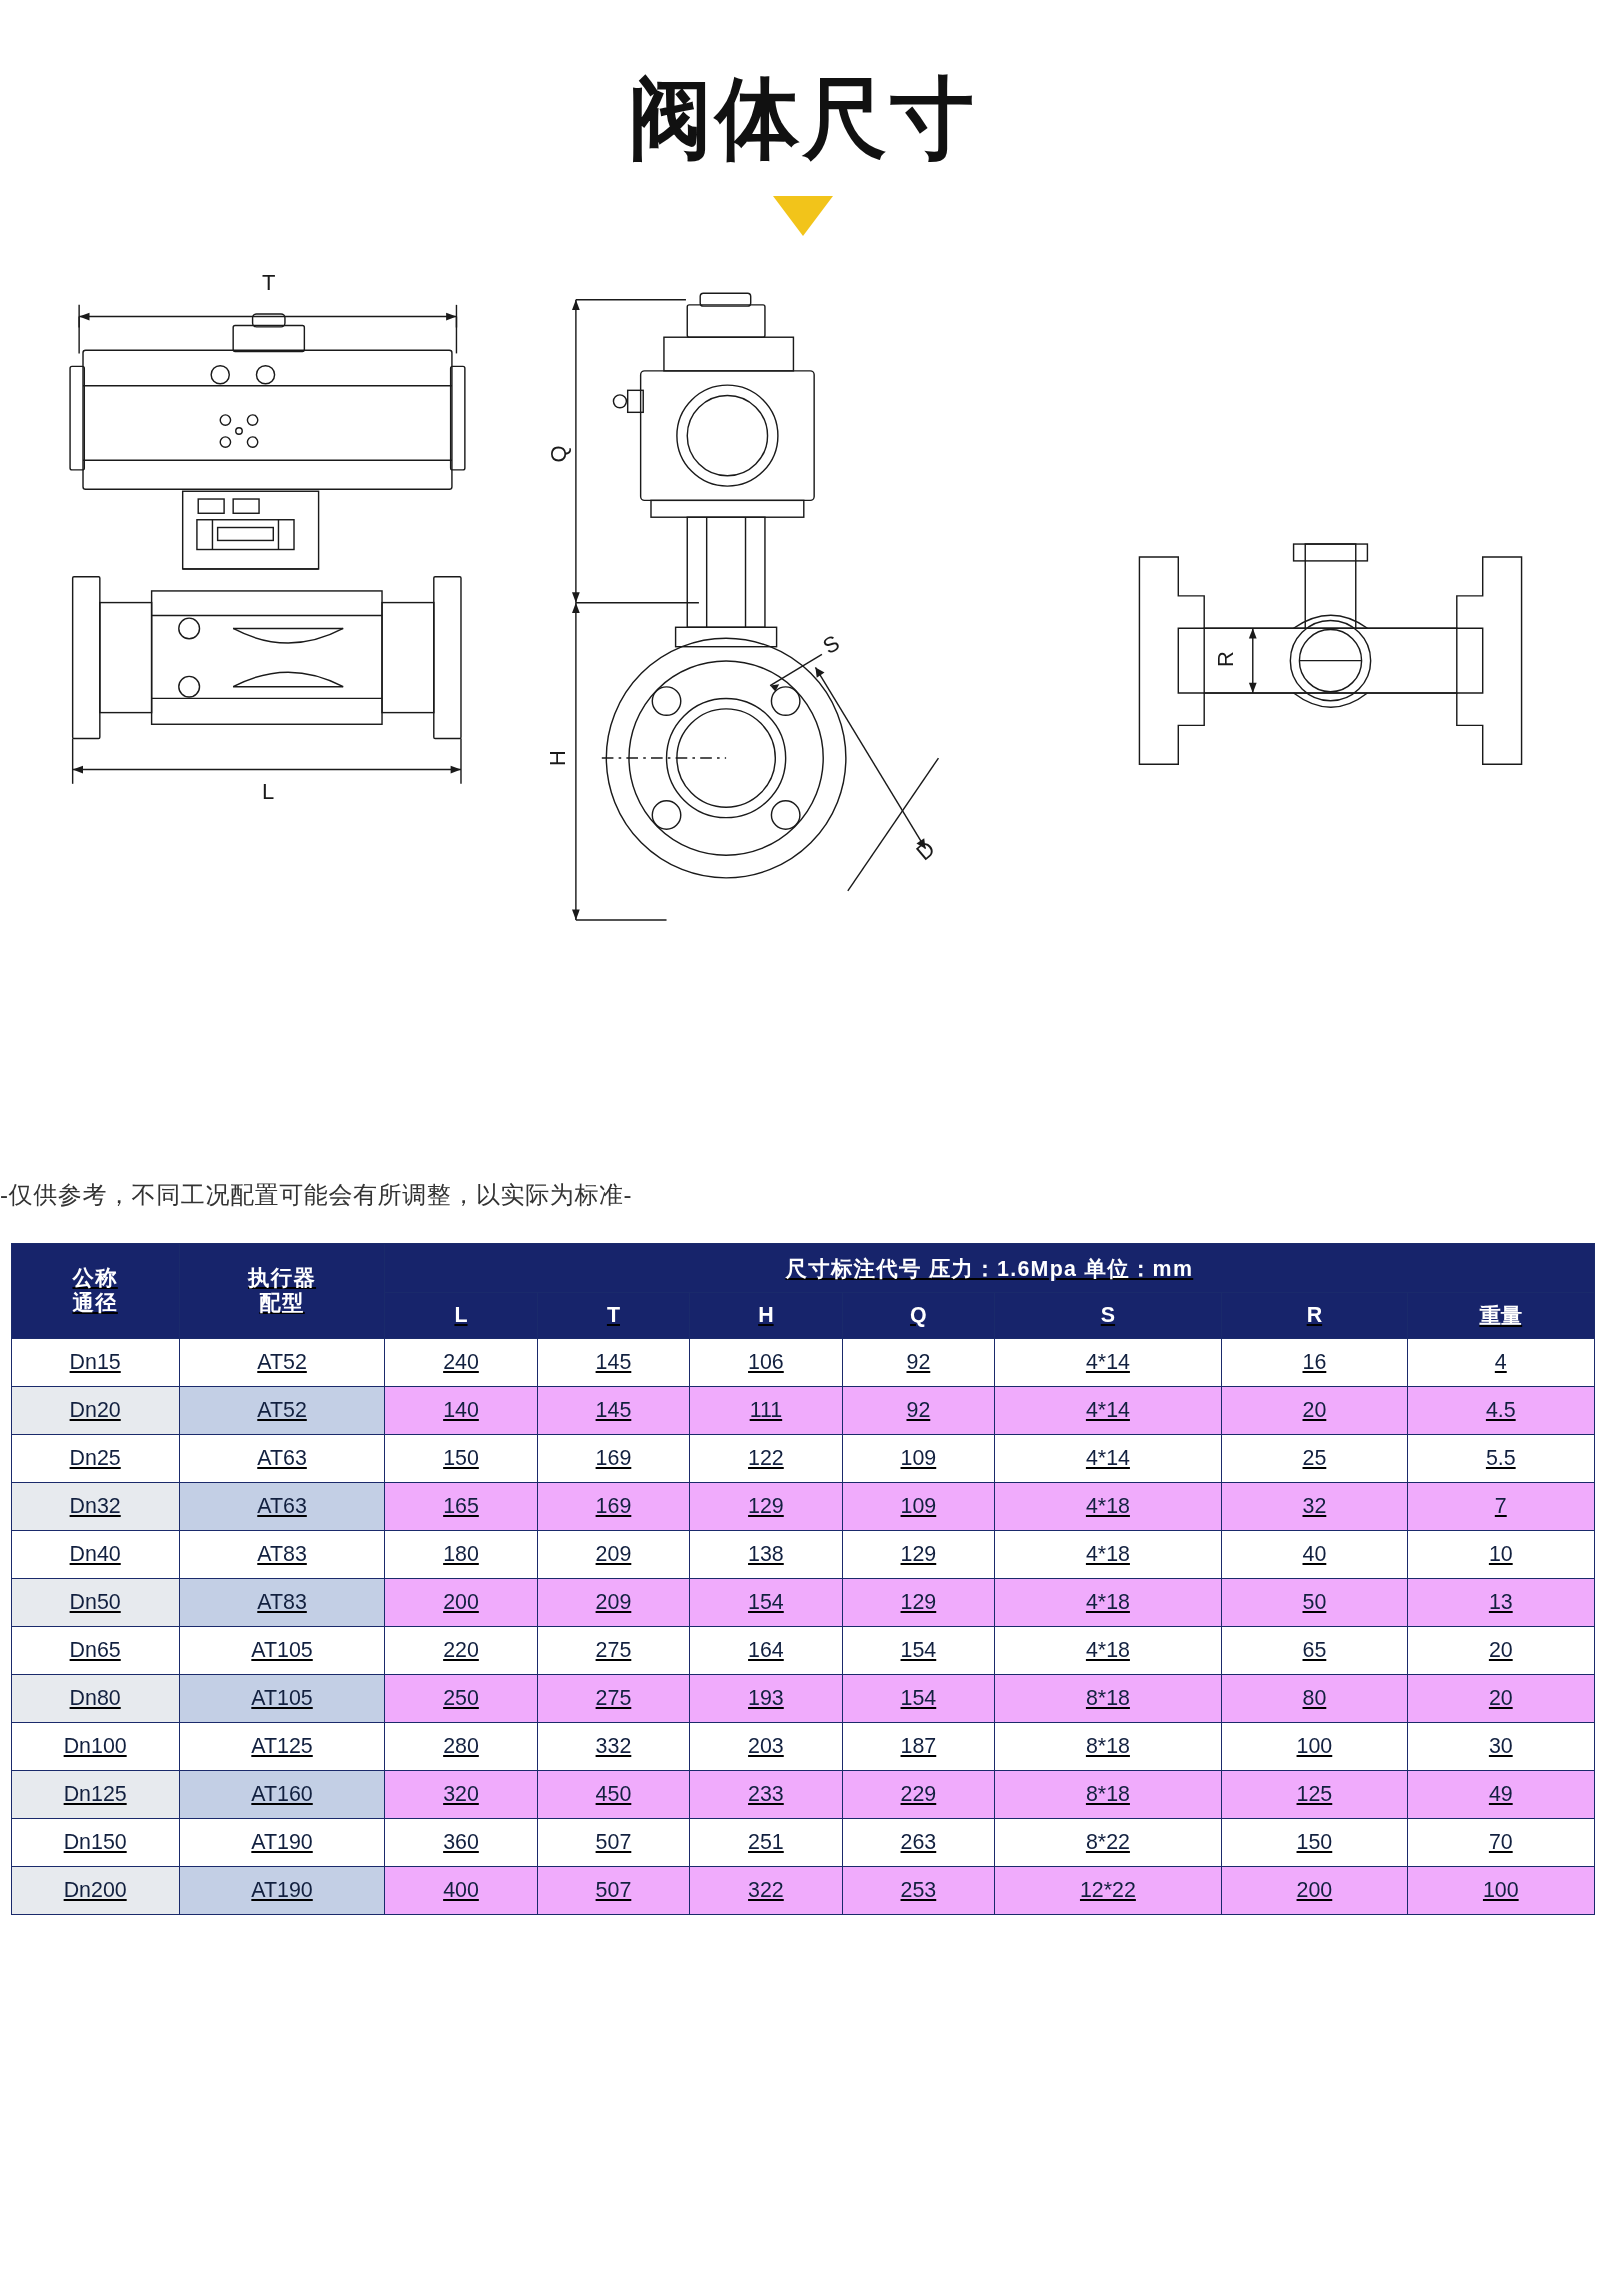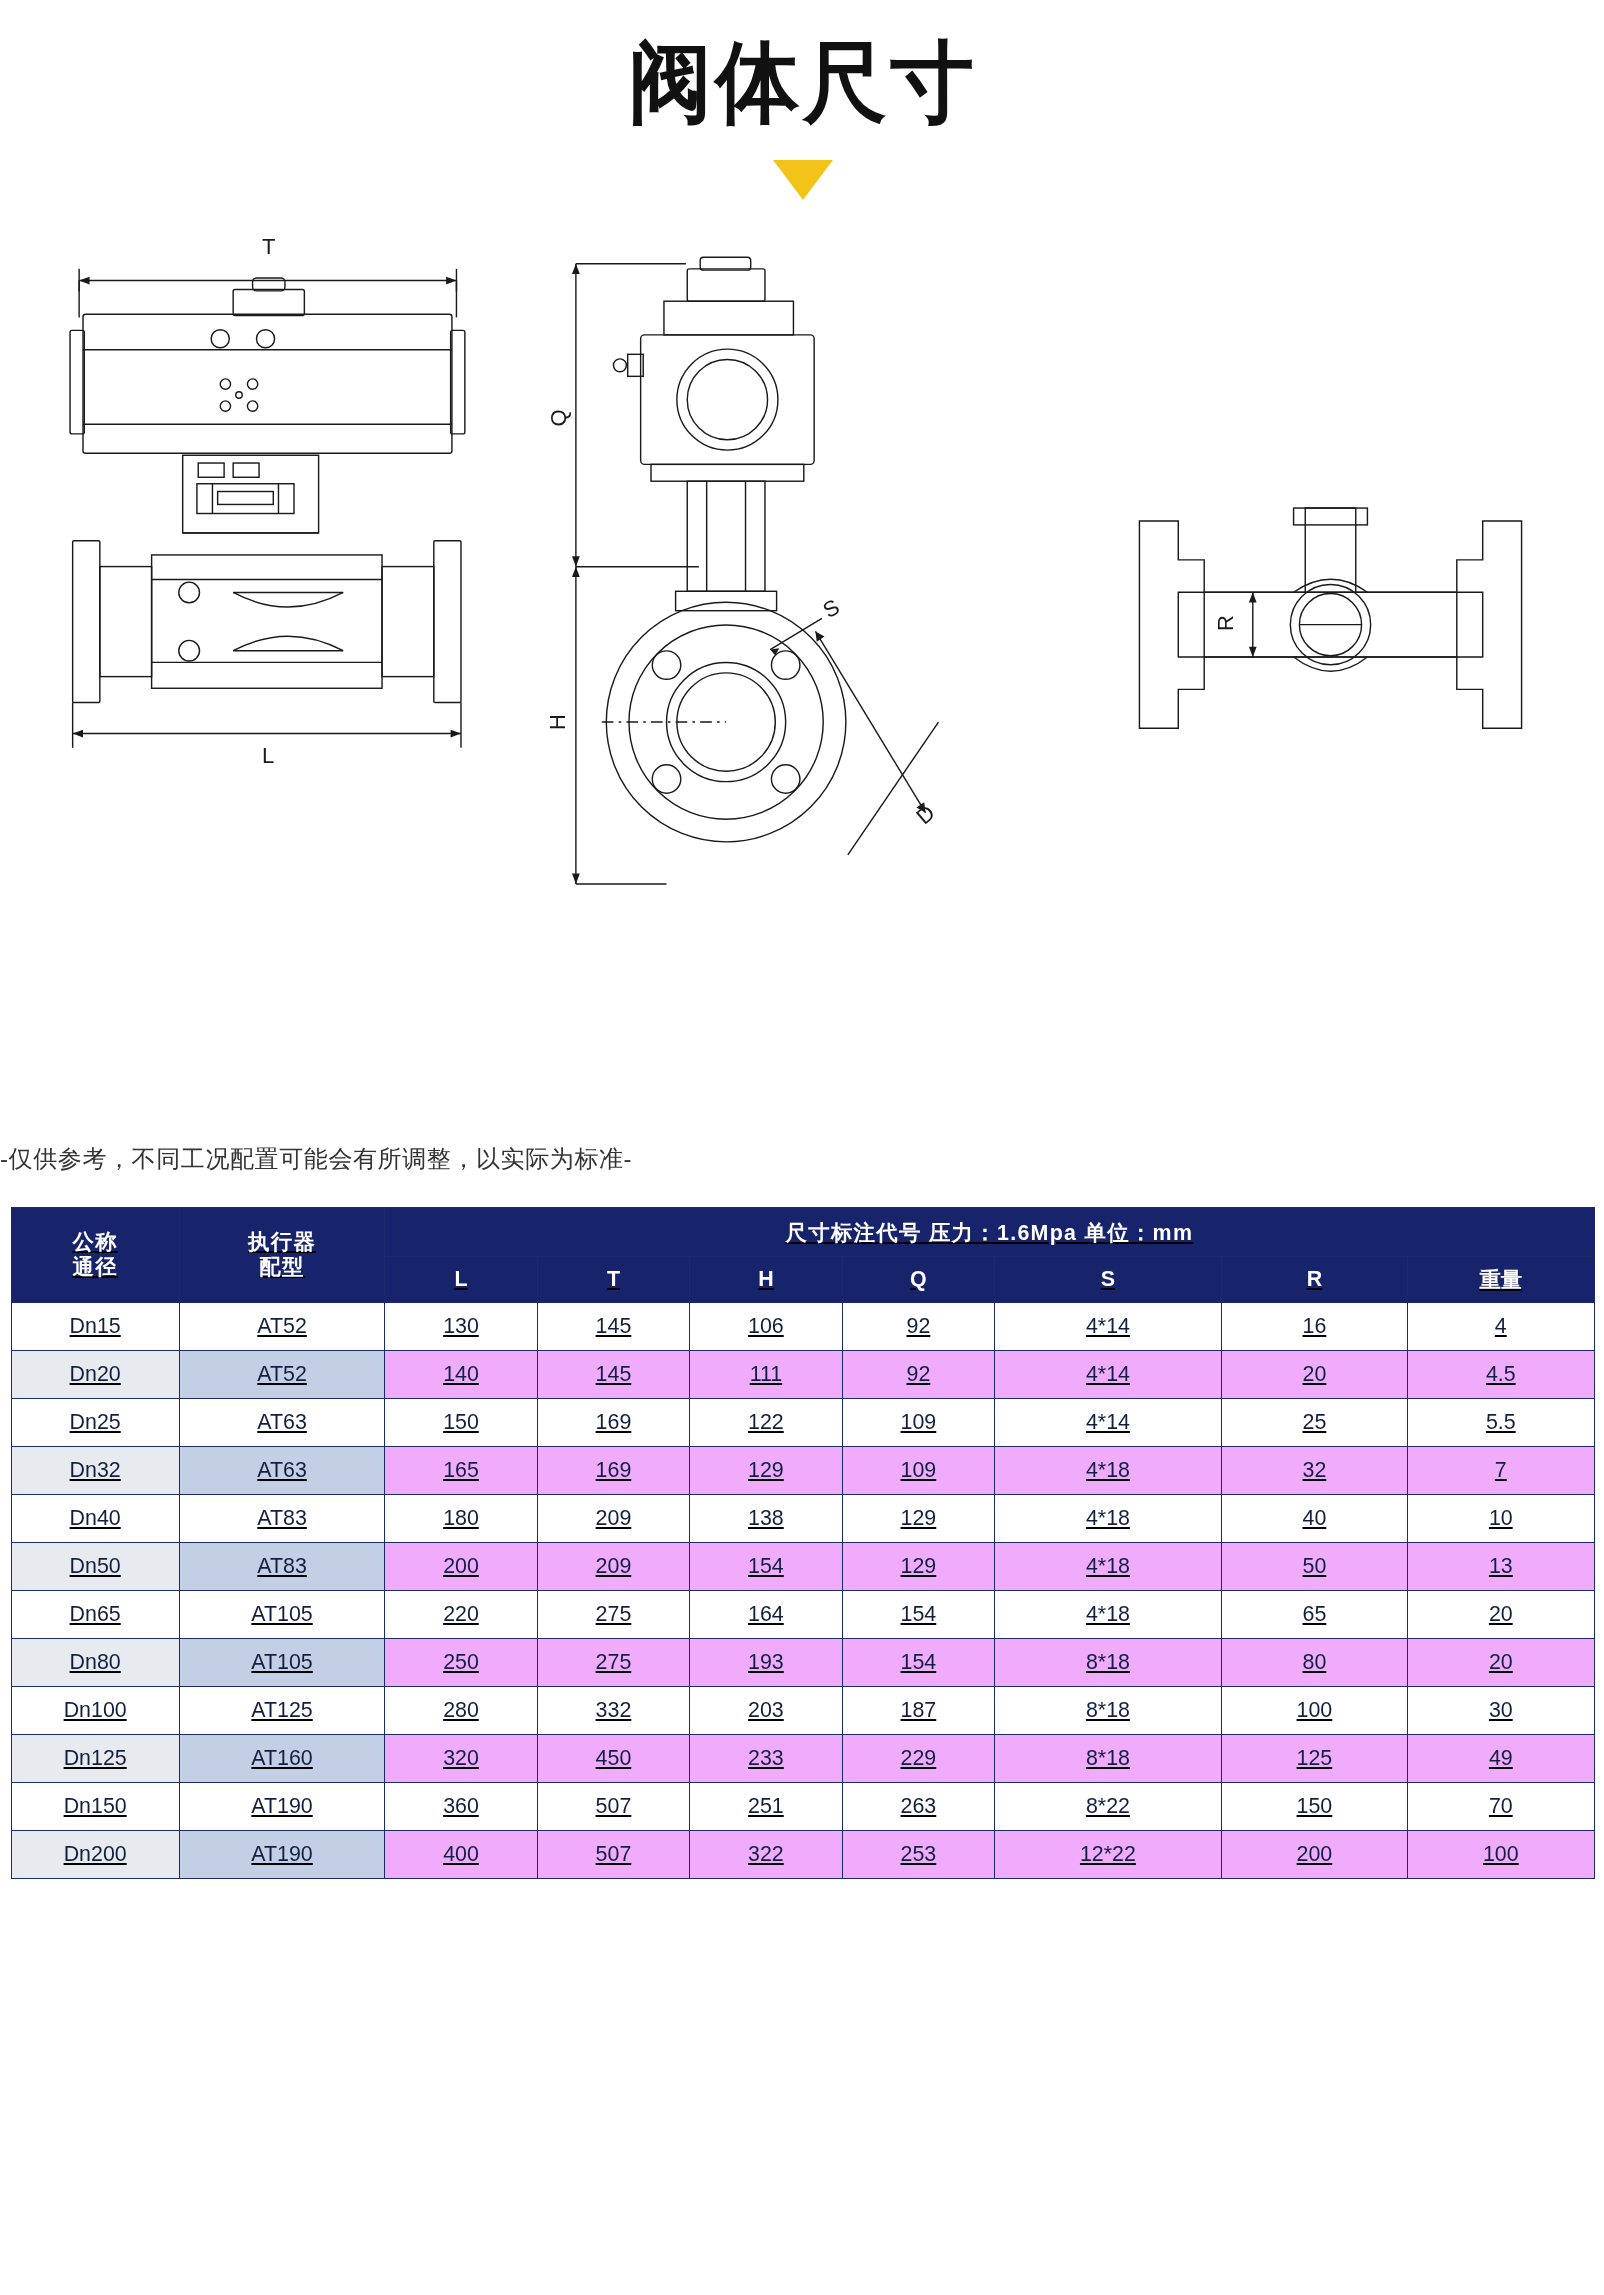--- a/index.html
+++ b/index.html
@@ -12,20 +12,21 @@
     color: #000;
     position: relative;
     overflow: hidden;
   }
 
   
   .title-wrap {
     width: 100%;
     text-align: center;
     padding-top: 34px;
+    margin-top: 36px;
   }
   .main-title {
     font-family: "DejaVu Sans", sans-serif;
     font-size: 89px;
     font-weight: 900;
     letter-spacing: 3.9px;
     line-height: 1.1;
     color: #111;
     display: inline-block;
     transform: scaleX(0.94);
@@ -312,21 +313,21 @@
         <th class="hdr-sub">Q</th>
         <th class="hdr-sub">S</th>
         <th class="hdr-sub">R</th>
         <th class="hdr-sub">重量</th>
       </tr>
     </thead>
     <tbody>
       <tr class="odd">
         <td class="cell col-dn">Dn15</td>
         <td class="cell col-act">AT52</td>
-        <td class="cell col-data">130</td>
+        <td class="cell col-data">240</td>
         <td class="cell col-data">145</td>
         <td class="cell col-data">106</td>
         <td class="cell col-data">92</td>
         <td class="cell col-data">4*14</td>
         <td class="cell col-data">16</td>
         <td class="cell col-data">4</td>
       </tr>
       <tr class="even">
         <td class="cell col-dn">Dn20</td>
         <td class="cell col-act">AT52</td>

